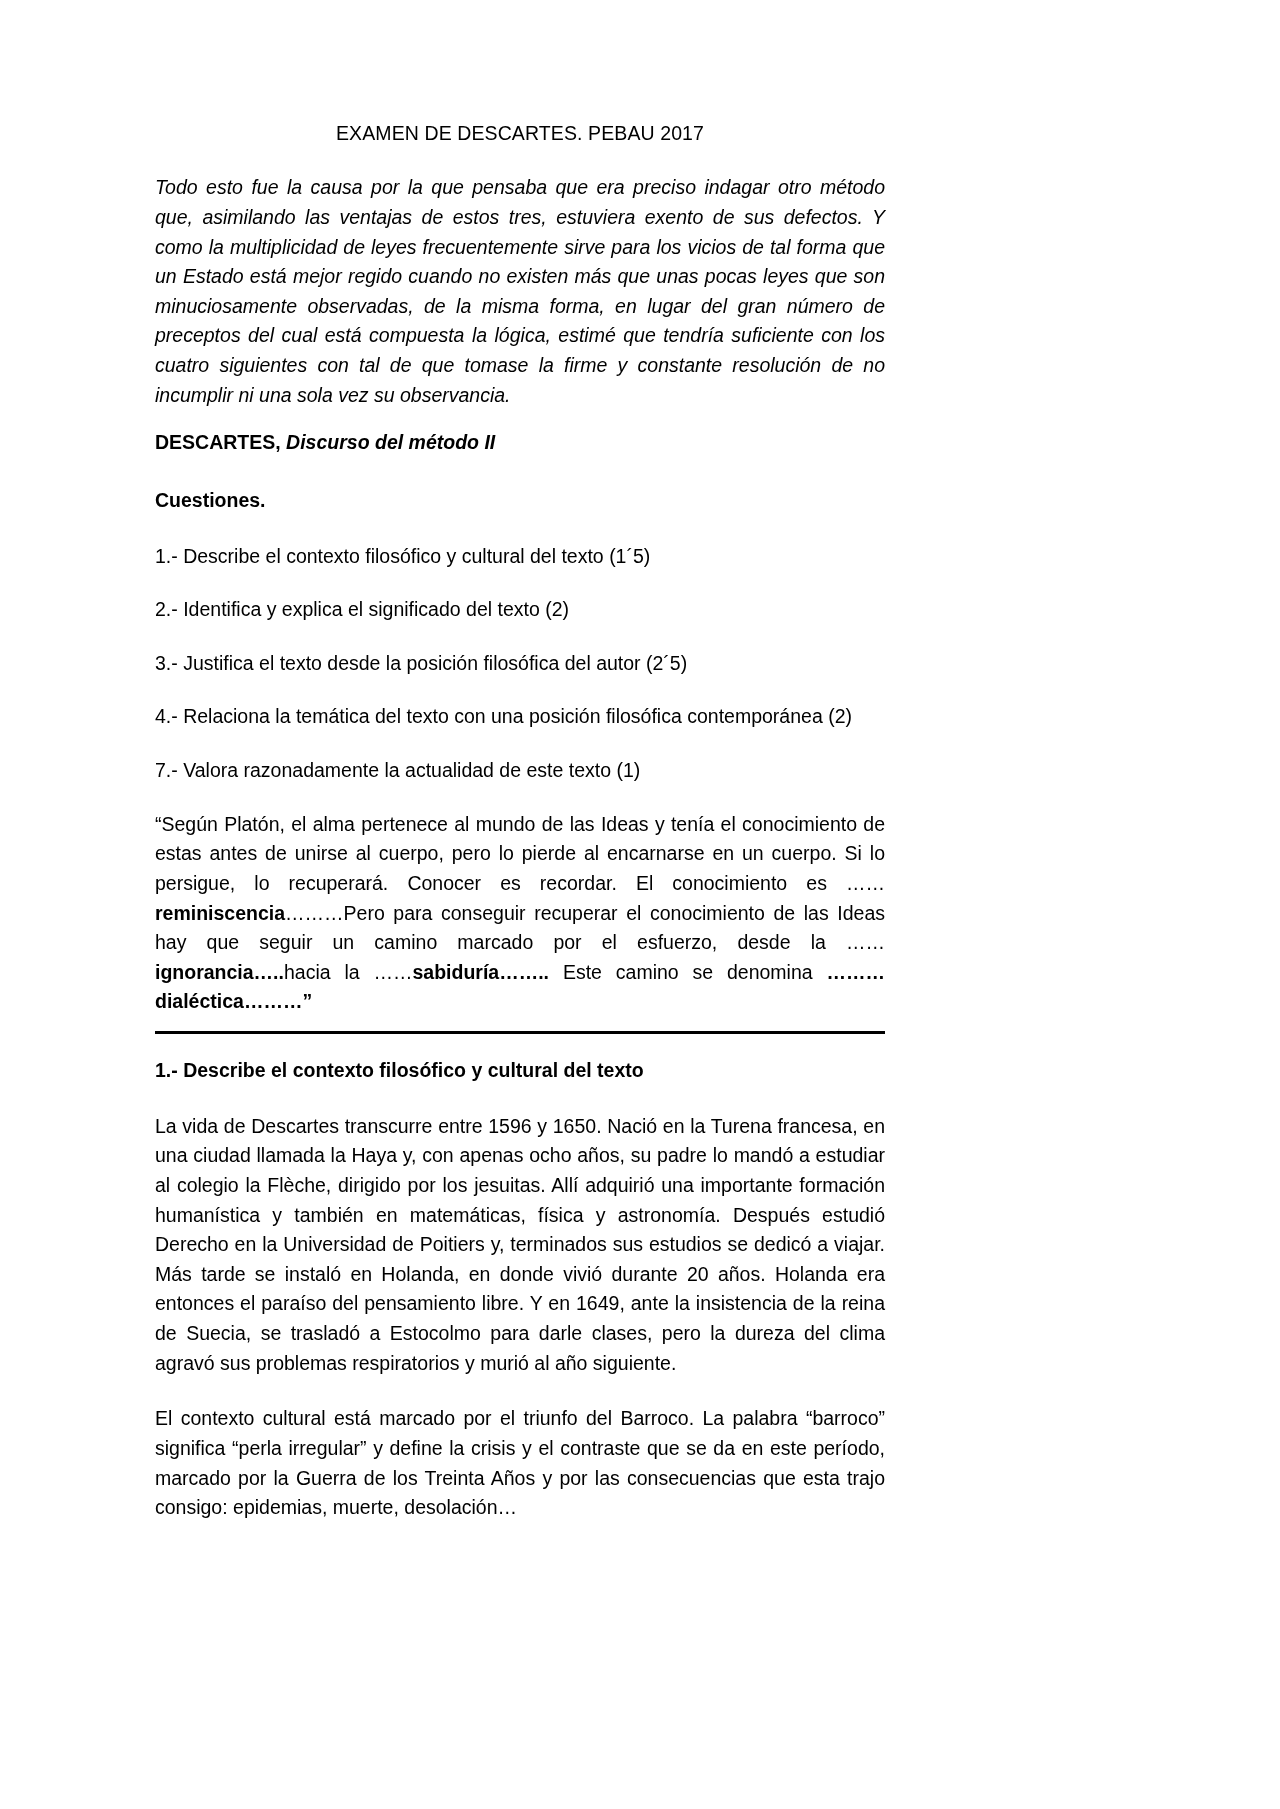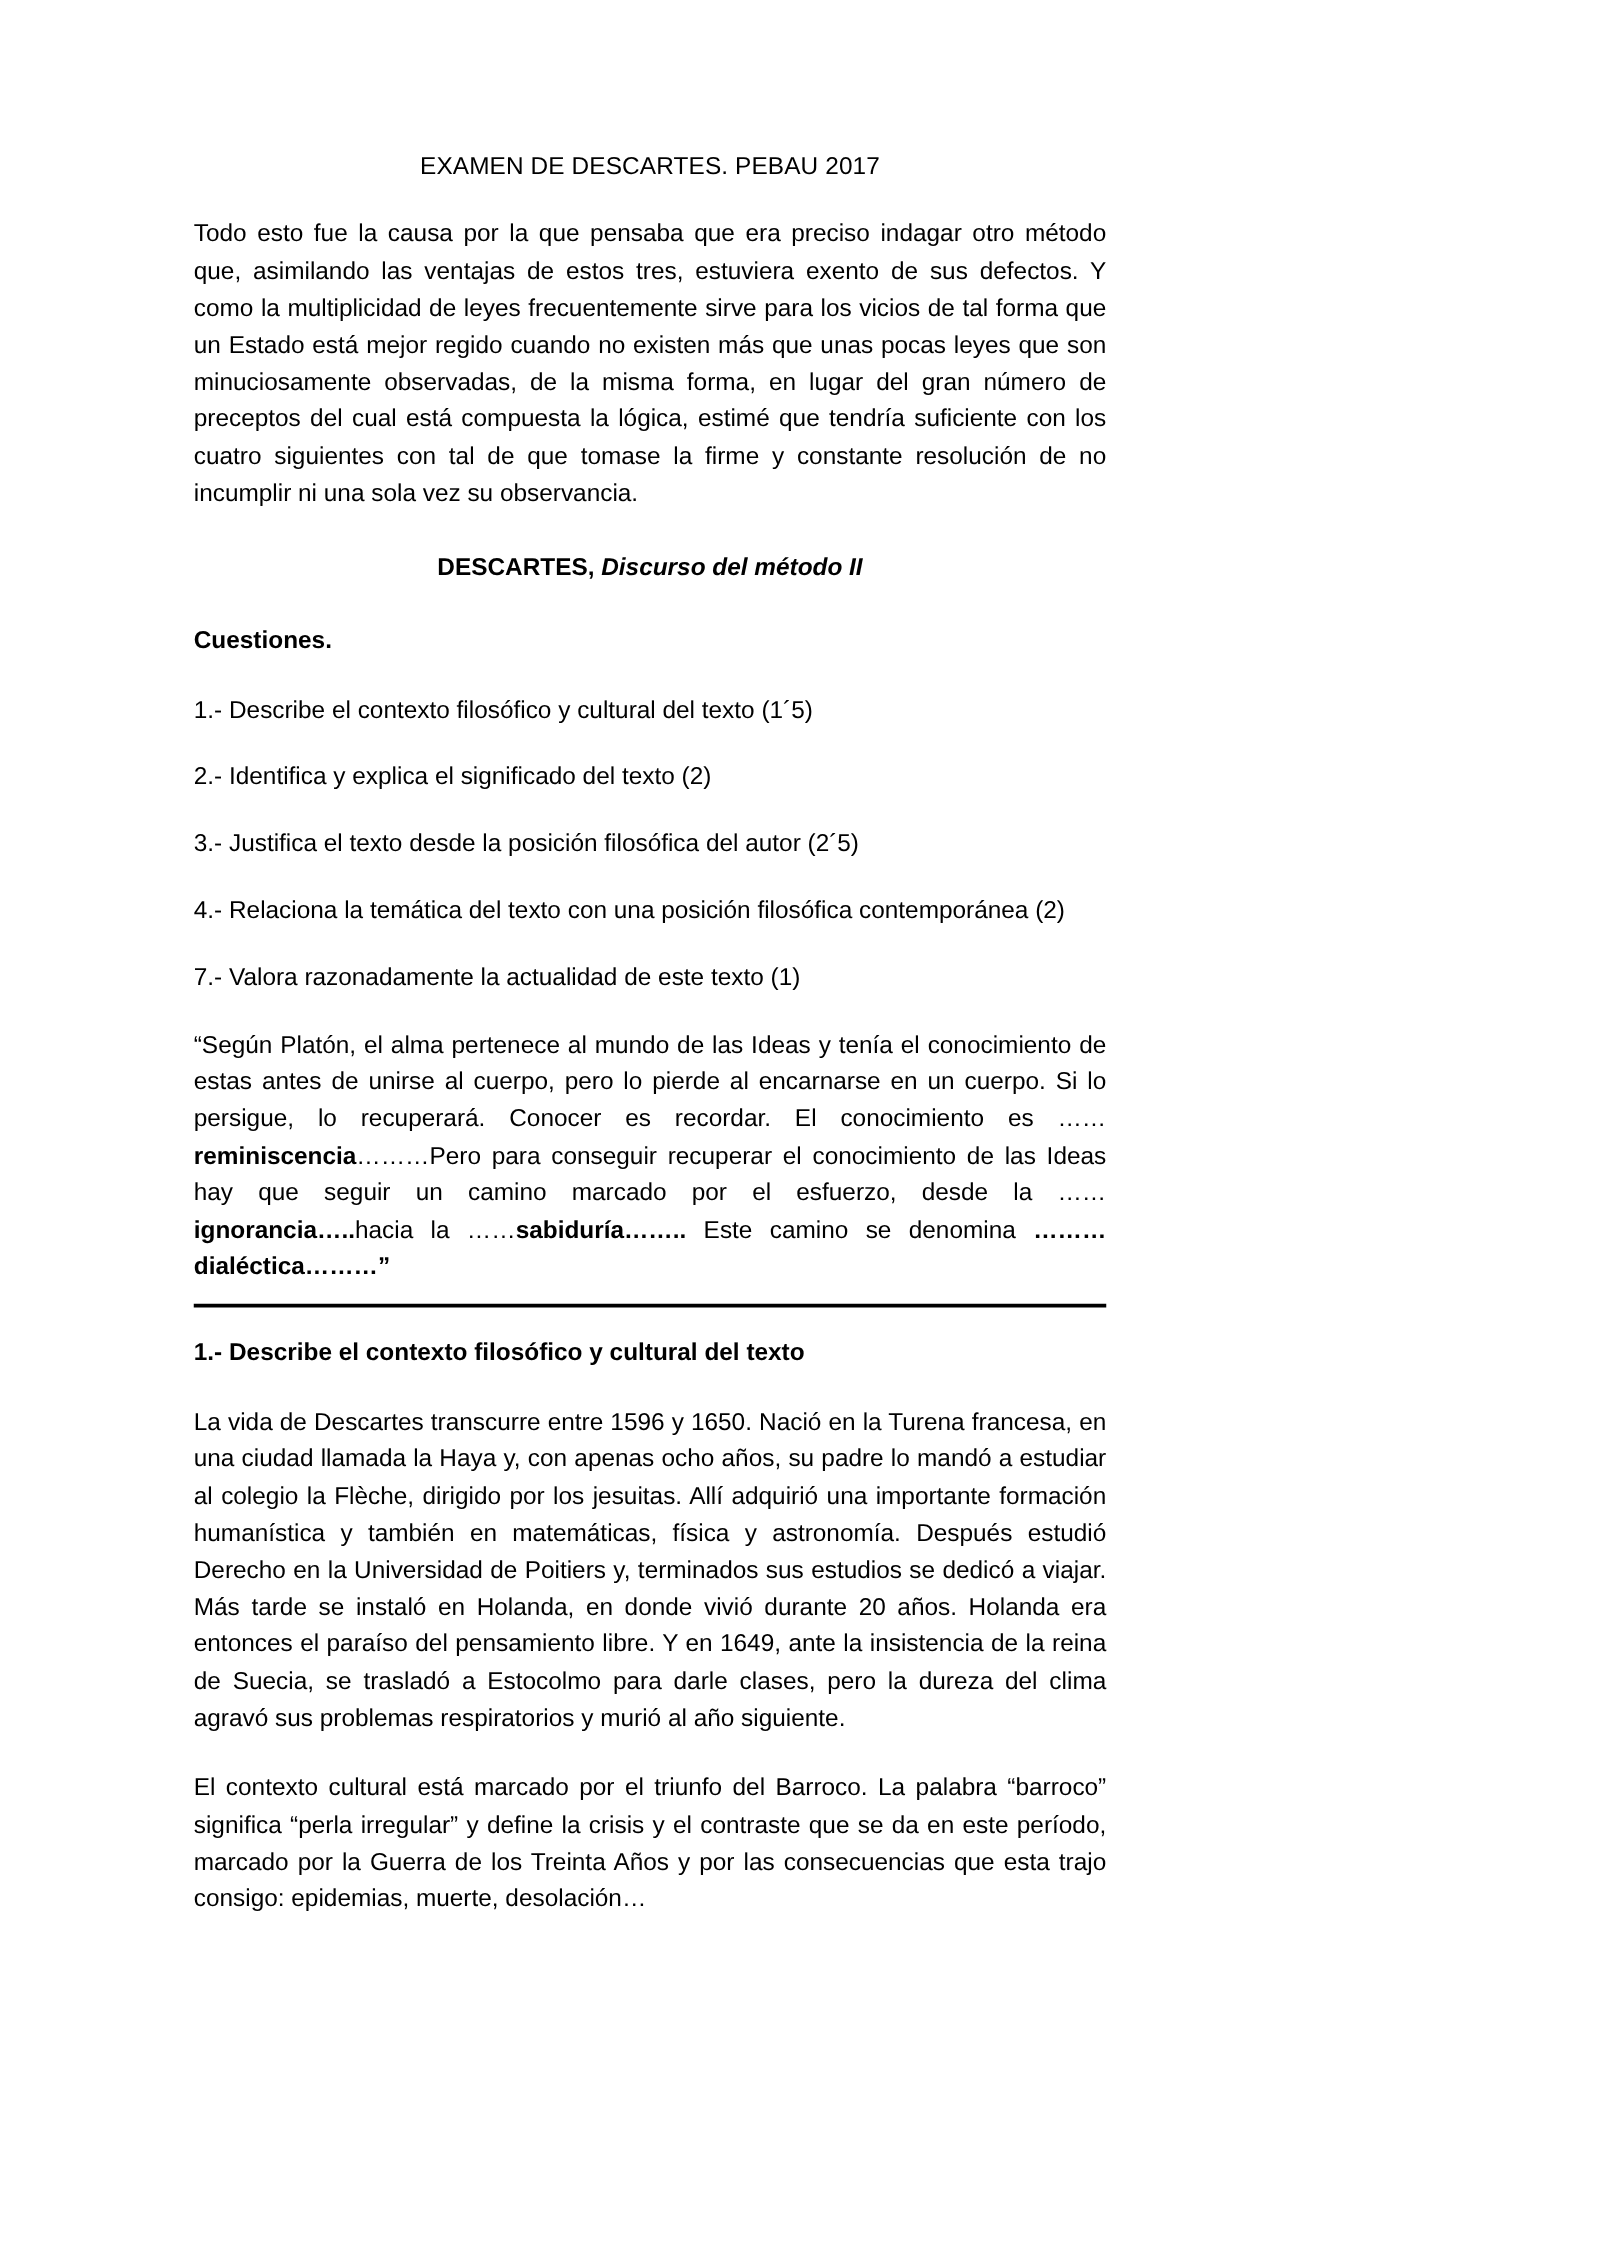--- a/index.html
+++ b/index.html
@@ -27,26 +27,27 @@
     line-height: 1.4;
     margin: 0 0 26px 0;
     letter-spacing: 0.1px;
   }
   p {
     margin: 0 0 22px 0;
     font-size: 19.5px;
     line-height: 1.52;
   }
   .quote-italic {
+    font-style: italic;
     text-align: justify;
     text-align-last: left;
-    margin-bottom: 30px;
+    margin-bottom: 18px;
   }
   .attribution {
-    text-align: center;
+    text-align: left;
     font-weight: bold;
     margin-bottom: 28px;
   }
   .attribution .work {
     font-style: italic;
     font-weight: bold;
   }
   .section-label {
     font-weight: bold;
     margin-bottom: 26px;

